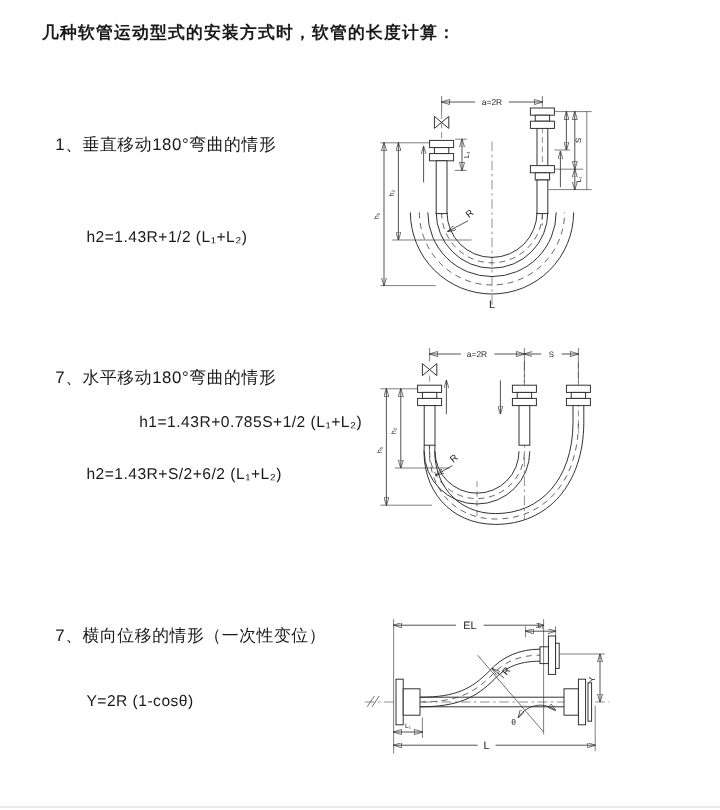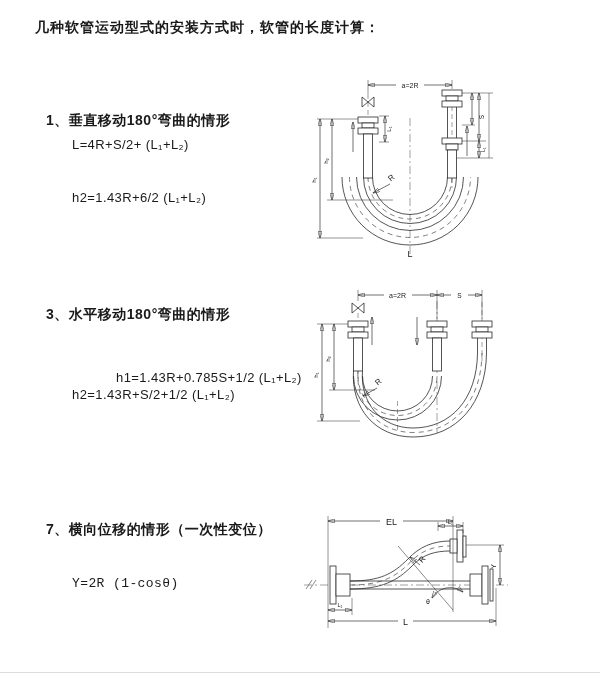--- a/index.html
+++ b/index.html
@@ -1,24 +1,24 @@
 <!DOCTYPE html>
 <html><head>
 <meta charset="utf-8">
 <style>
   html,body{margin:0;padding:0;background:#fff;}
   .page{position:relative;width:600px;height:675px;background:#ffffff;overflow:hidden;
         font-family:"Liberation Sans","DejaVu Sans",sans-serif;color:#1a1a1a;}
   .t{position:absolute;white-space:nowrap;}
   .title{left:35px;top:19px;font-size:14px;font-weight:700;letter-spacing:1px;}
-  .heading{font-size:14px;font-weight:700;letter-spacing:0.5px;}
+  .heading{font-size:14px;font-weight:400;letter-spacing:0.5px;}
   .formula{font-size:13px;font-weight:400;letter-spacing:0.4px;}
   .h1pos{left:46px;top:112px;} .s1f1{left:72px;top:137px;} .s1f2{left:72px;top:164px;} .s1f3{left:72px;top:190px;}
-  .h2pos{left:46px;top:306px;} .s2f1{left:72px;top:332px;} .s2f2{left:72px;top:370px;padding-left:44px;} .s2f3{left:72px;top:387px;}
-  .h3pos{left:46px;top:521px;} .s3f1{left:72px;top:549px;} .s3f2{left:72px;top:576px;font-family:Liberation Mono, monospace;} .s3f3{left:72px;top:601px;}
+  .h2pos{left:46px;top:306px;} .s2f1{left:72px;top:332px;} .s2f2{left:72px;top:344px;padding-left:44px;} .s2f3{left:72px;top:387px;}
+  .h3pos{left:46px;top:521px;} .s3f1{left:72px;top:549px;} .s3f2{left:72px;top:576px;} .s3f3{left:72px;top:601px;}
   .diag{position:absolute;}
   .diag line,.diag path{stroke:#2a2a2a;stroke-width:0.8;fill:none;}
   .diag .ext{stroke-width:0.55;stroke:#3a3a3a;}
   .diag .dim{stroke-width:0.65;stroke:#222;}
   .diag .cl{stroke-width:0.55;stroke:#555;stroke-dasharray:8 3 2 3;}
   .diag .cl2{stroke-width:0.55;stroke:#555;stroke-dasharray:5 3;}
   .diag .dsh{stroke-width:0.6;stroke-dasharray:5 4;}
   .diag .thin{stroke-width:0.55;}
   .diag rect{fill:#fff;stroke:#2a2a2a;stroke-width:0.8;}
   .diag rect.braid{stroke-width:0.8;}
@@ -26,26 +26,25 @@
   .scanline{position:absolute;left:0;top:672px;width:600px;height:1px;background:#dcdcdc;}
 </style>
 </head>
 <body>
 
 <div class="page">
 
   <div class="t title">几种软管运动型式的安装方式时，软管的长度计算：</div>
 
   <div class="t heading h1pos">1、垂直移动180°弯曲的情形</div>
-  <div class="t formula s1f1">L=4R+S/2+ (L₁+L₂)</div>
-  <div class="t formula s1f3">h2=1.43R+6/2 (L₁+L₂)</div>
-
-  <div class="t heading h2pos">3、水平移动180°弯曲的情形</div>
+  <div class="t formula s1f3">h2=1.43R+1/2 (L₁+L₂)</div>
+
+  <div class="t heading h2pos">7、水平移动180°弯曲的情形</div>
   <div class="t formula s2f2">h1=1.43R+0.785S+1/2 (L₁+L₂)</div>
-  <div class="t formula s2f3">h2=1.43R+S/2+1/2 (L₁+L₂)</div>
+  <div class="t formula s2f3">h2=1.43R+S/2+6/2 (L₁+L₂)</div>
 
   <div class="t heading h3pos">7、横向位移的情形（一次性变位）</div>
   <div class="t formula s3f2">Y=2R (1-cosθ)</div>
 
   <svg class="diag" style="left:305px;top:70px" width="290" height="192" viewBox="0 0 290 192">
     <defs>
       <marker id="m1" viewBox="0 0 10 6" markerWidth="7" markerHeight="4.5" refX="9.5" refY="3" orient="auto-start-reverse" markerUnits="userSpaceOnUse">
         <path d="M0,0 L10,3 L0,6 Z" fill="#222" stroke="none"></path>
       </marker>
       <pattern id="hp1" width="3.5" height="3.5" patternUnits="userSpaceOnUse">

